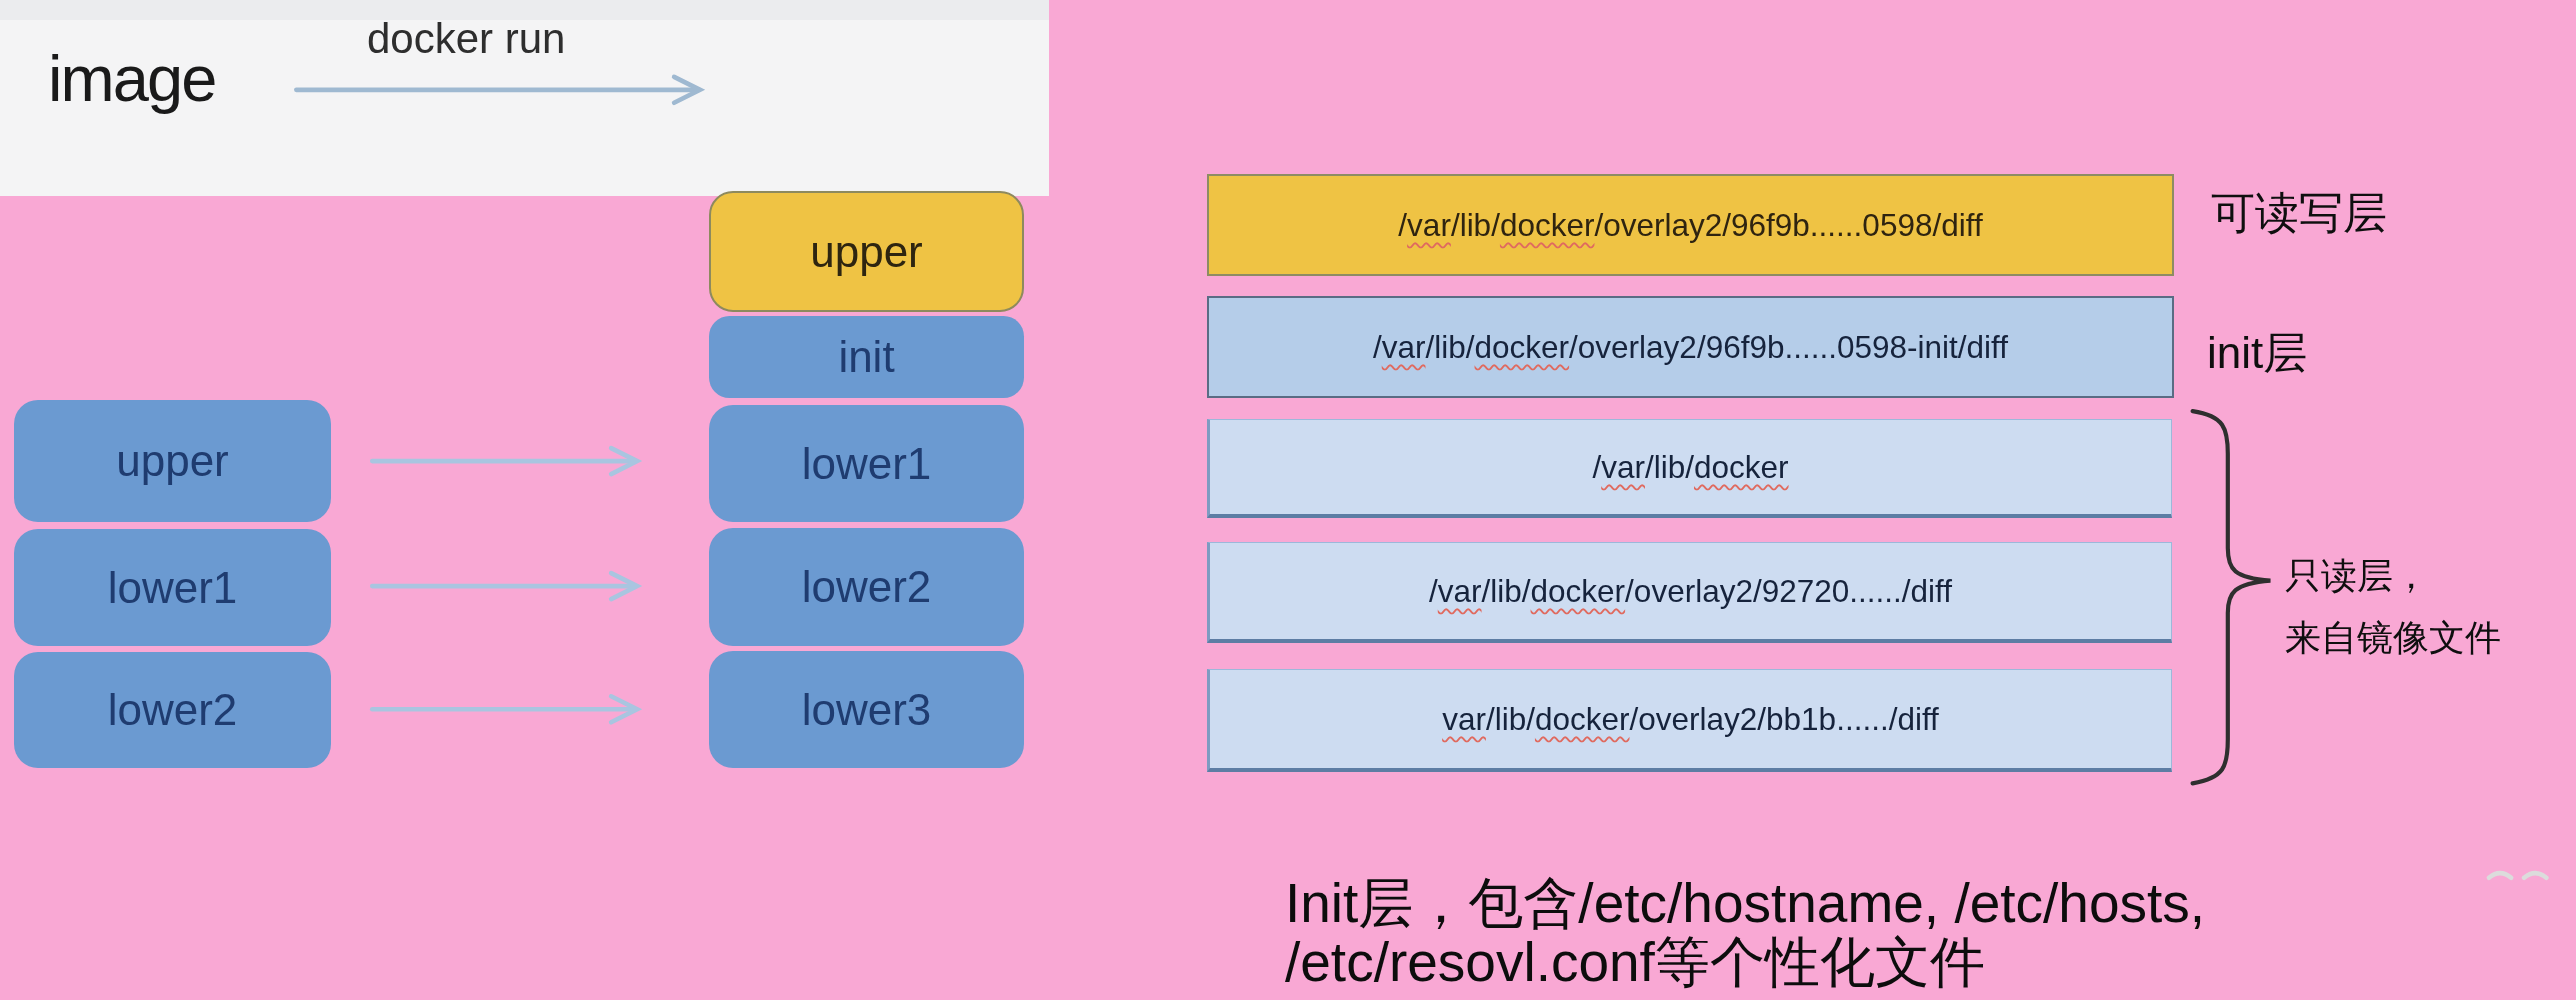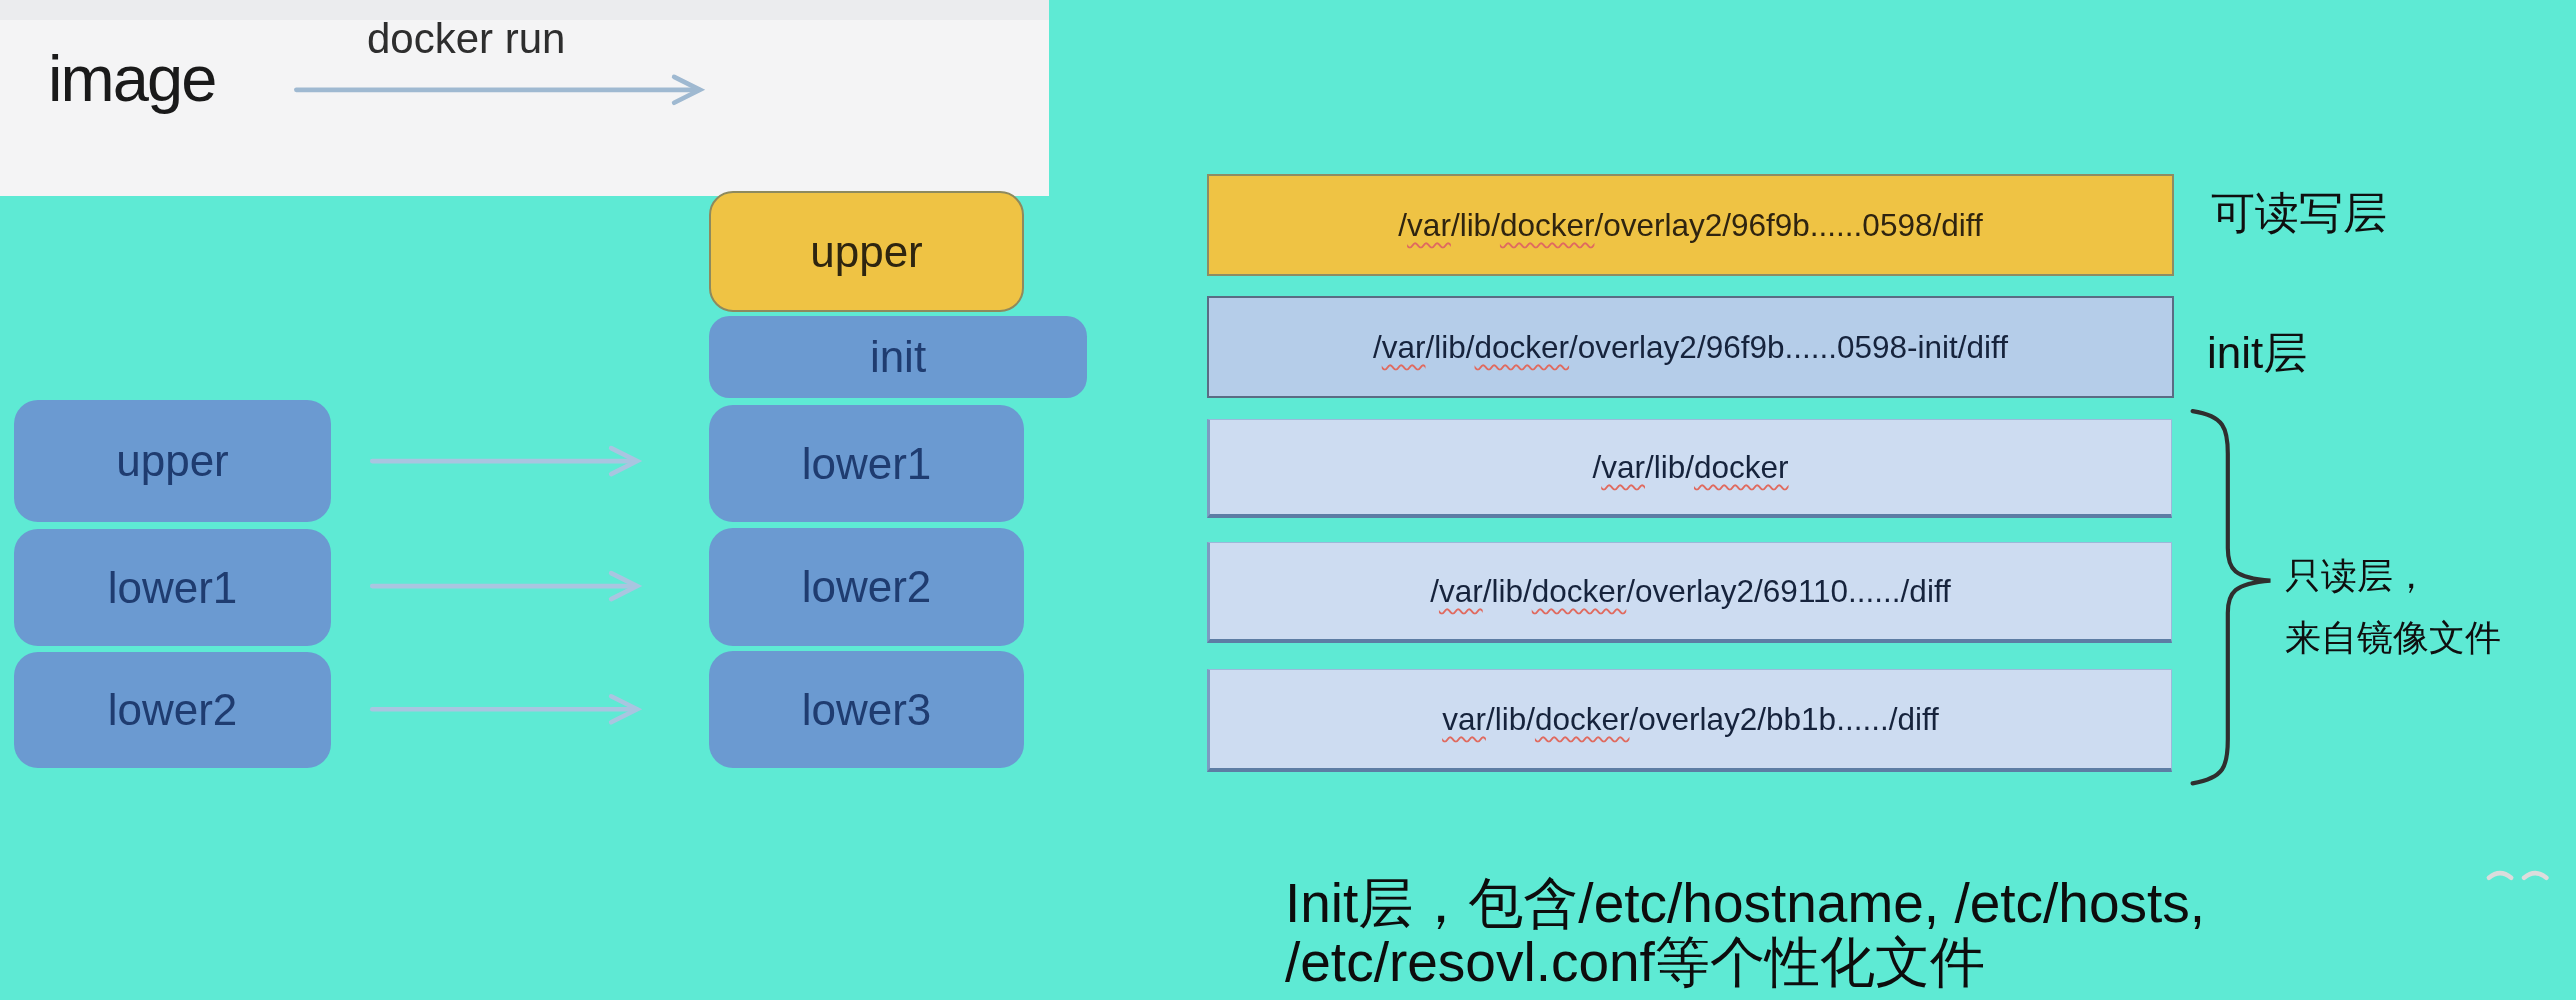--- a/index.html
+++ b/index.html
@@ -1,18 +1,18 @@
 <!DOCTYPE html>
 <html style="font-size:15px"><head>
 <meta charset="utf-8">
 <style>
   html,body{margin:0;padding:0;background:#ffffff;}
   .stage{
     position:relative;width:2576px;height:1000px;overflow:hidden;
-    background:#5eead4;
+    background:#f9a8d4;
     font-family:"Liberation Sans", sans-serif;
     color:#111;
   }
   
   .gray-band{position:absolute;left:0;top:0;width:1049px;height:196px;background:#f4f4f5;}
   .gray-band-top{position:absolute;left:0;top:0;width:1049px;height:20.4px;background:#ebecee;}
 
   .big-label{position:absolute;font-size:65px;letter-spacing:-1.9px;color:#1a1a1a;white-space:nowrap;}
   .arrow-caption{position:absolute;font-size:42px;color:#2e2e2e;white-space:nowrap;}
 
@@ -98,21 +98,21 @@
     </div>
     <div class="stack-box" style="left:14px;top:652px;width:317px;height:116px;">
       <span>lower2</span>
     </div>
   </div>
 
   <div>
     <div class="stack-box yellow" style="left:709px;top:191px;width:311px;height:117px;">
       <span>upper</span>
     </div>
-    <div class="stack-box" style="left:709px;top:316px;width:378px;height:82px;border-radius:20.4px;">
+    <div class="stack-box" style="left:709px;top:316px;width:315px;height:82px;border-radius:20.4px;">
       <span>init</span>
     </div>
     <div class="stack-box" style="left:709px;top:405px;width:315px;height:117px;">
       <span>lower1</span>
     </div>
     <div class="stack-box" style="left:709px;top:528px;width:315px;height:118px;">
       <span>lower2</span>
     </div>
     <div class="stack-box" style="left:709px;top:651px;width:315px;height:117px;">
       <span>lower3</span>
@@ -138,21 +138,21 @@
         <span>/</span>
         <span class="wavy">var</span>
         <span>/lib/</span>
         <span class="wavy">docker</span>
       </div>
     <div class="layer-bar ro" style="left:1207px;top:542px;width:961px;height:96px;">
         <span>/</span>
         <span class="wavy">var</span>
         <span>/lib/</span>
         <span class="wavy">docker</span>
-        <span>/overlay2/69110....../diff</span>
+        <span>/overlay2/92720....../diff</span>
       </div>
     <div class="layer-bar ro" style="left:1207px;top:669px;width:961px;height:98px;">
         <span class="wavy">var</span>
         <span>/lib/</span>
         <span class="wavy">docker</span>
         <span>/overlay2/bb1b....../diff</span>
       </div>
   </div>
 
   <div class="side-label" style="left:2211px;top:184px;">可读写层</div>

